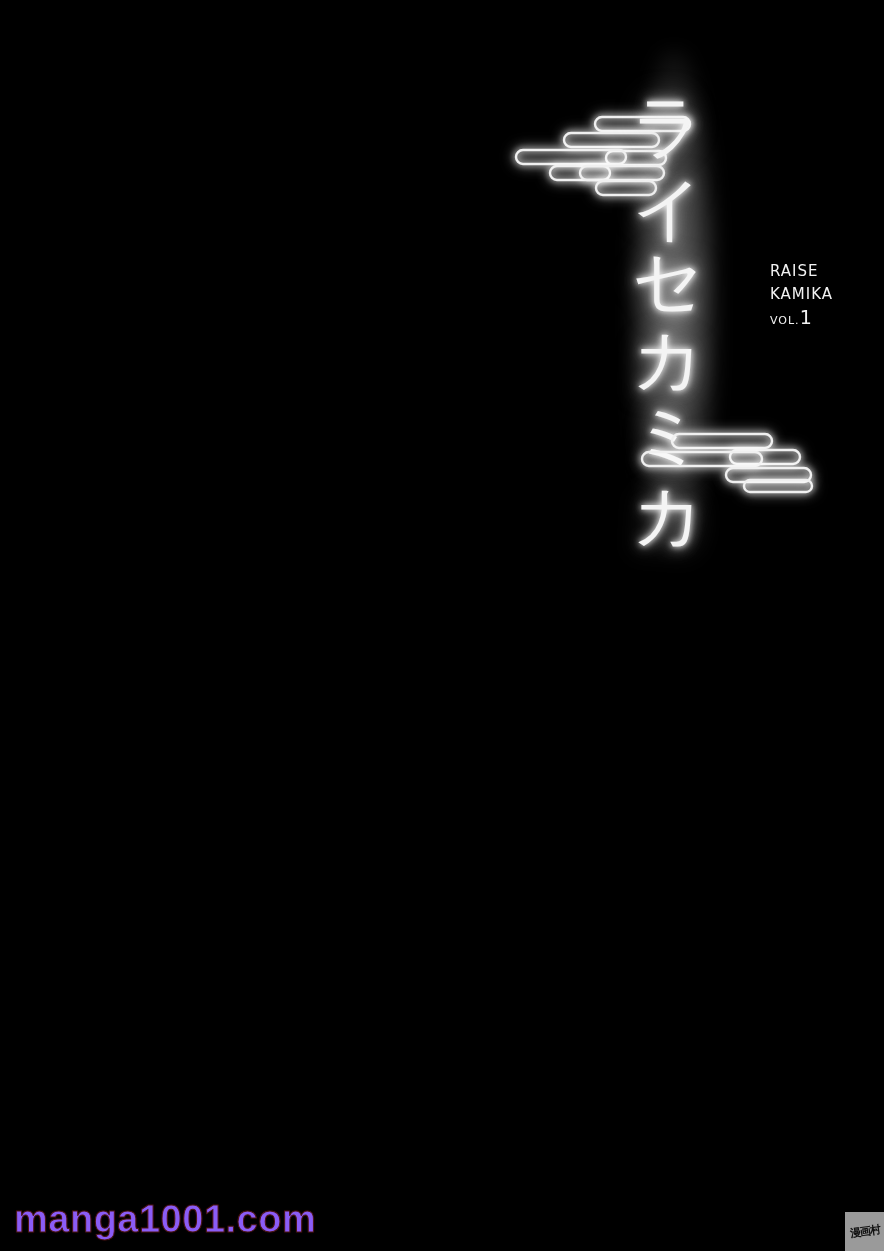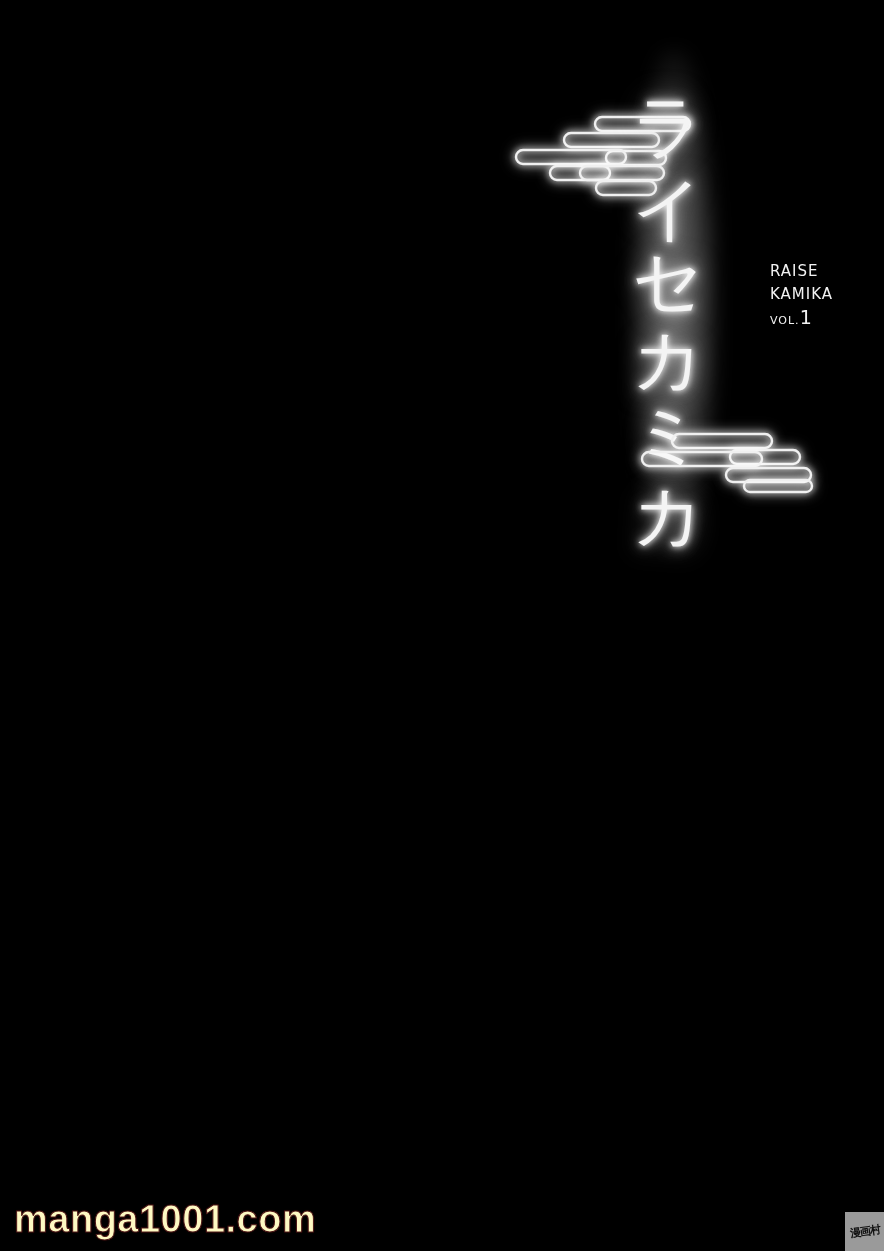--- a/index.html
+++ b/index.html
@@ -34,21 +34,21 @@
     color:#f2f2f2; font-family:"DejaVu Sans", sans-serif;
     font-size:15px; line-height:23px; letter-spacing:1px;margin-left:42px;
   }
   .subtitle div { white-space:nowrap; }
   .subtitle .vol-small { font-size:11px;text-align:right; }
   .subtitle .vol-num { font-size:19px; }
 
   .watermark {
     position:absolute; left:14px; top:1198px;
     font-family:"Liberation Sans", sans-serif; font-weight:bold;
-    font-size:38px; color:#fef9c3;
+    font-size:38px; color:#8b5cf6;
     -webkit-text-stroke: 1px #4a1414;
     text-shadow: 0 0 2px #3a0a0a;
     letter-spacing:0.5px;
   }
   .badge {
     position:absolute; left:845px; top:1212px; width:39px; height:39px;
     background:#9a9a9a;
     display:flex; align-items:center; justify-content:center;
   }
   .badge span {

